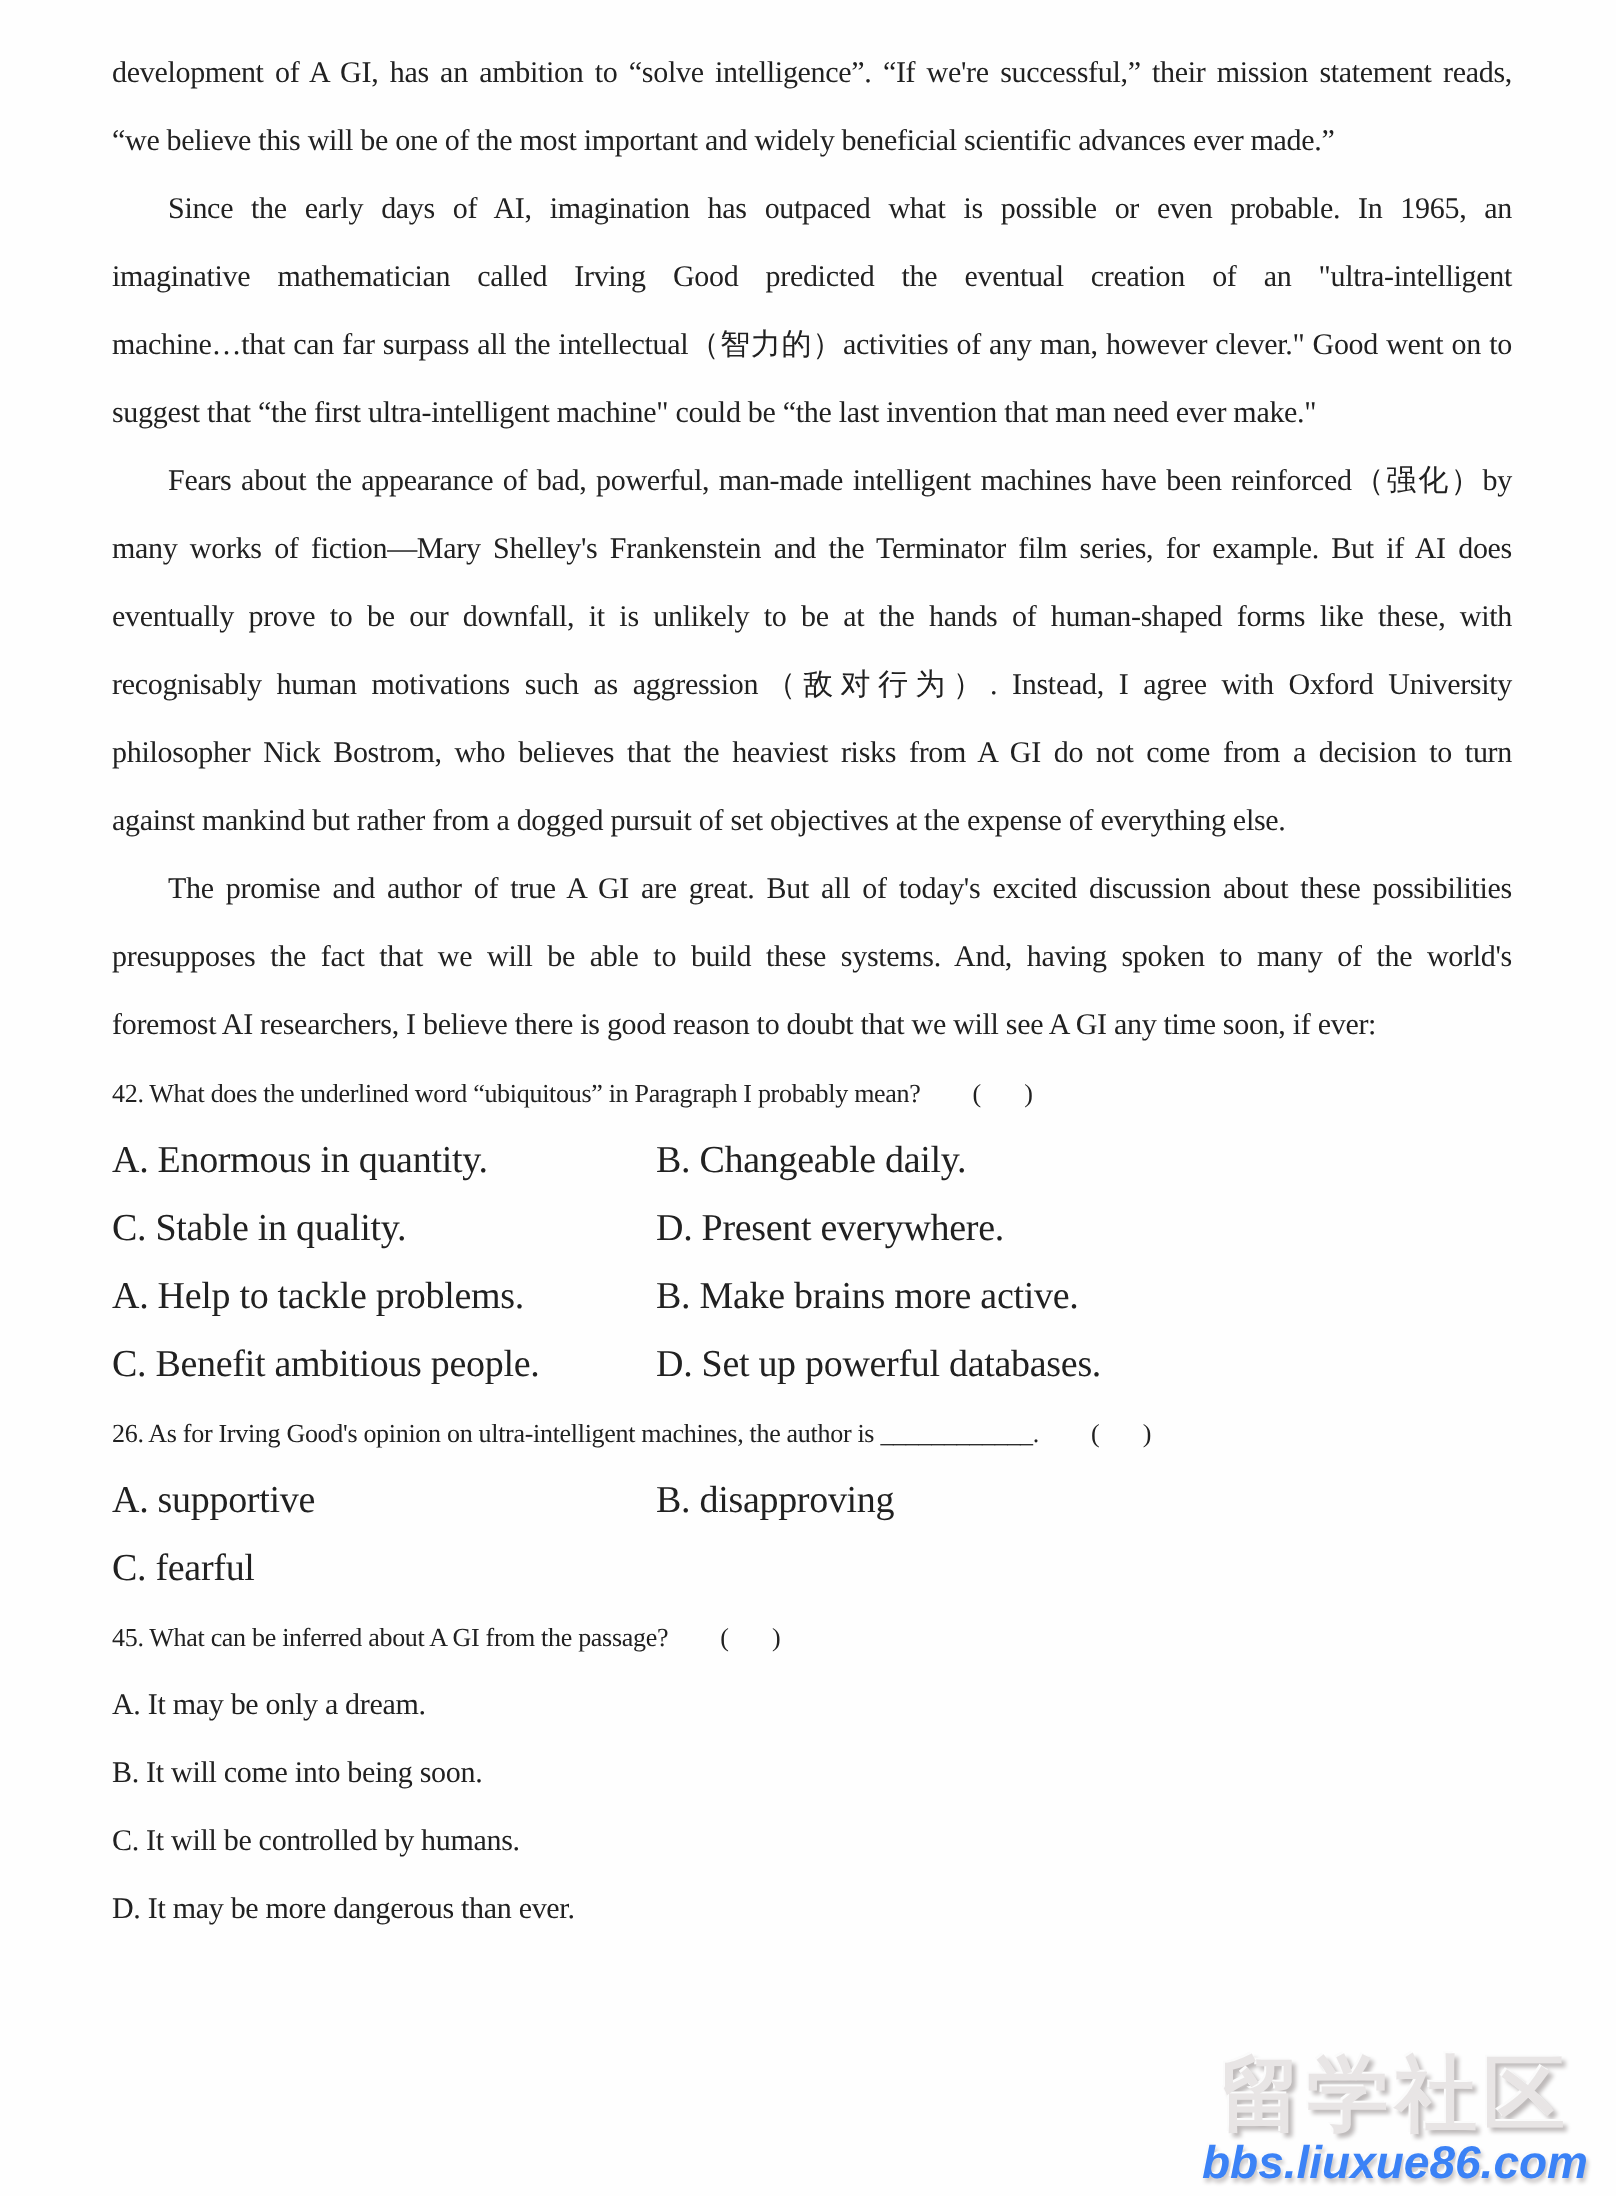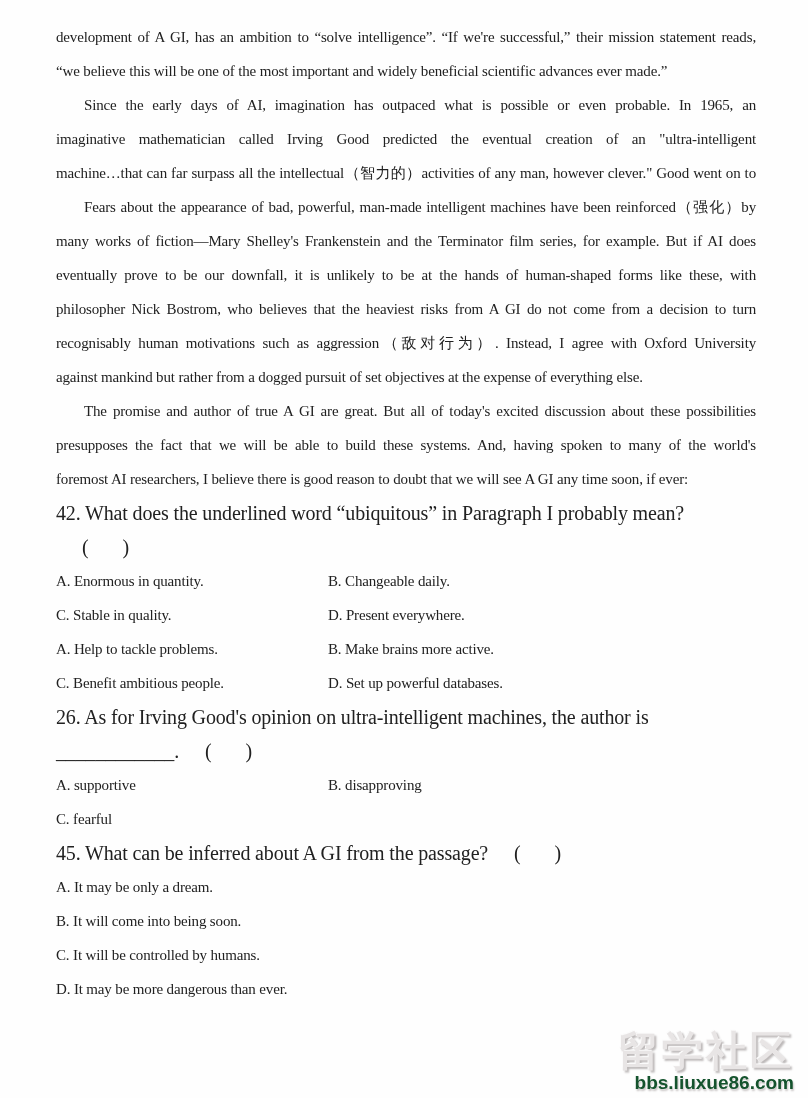--- a/index.html
+++ b/index.html
@@ -17,64 +17,66 @@
     width: 700px;
   }
   .ln {
     line-height: 34px;
     font-size: 15px;
     letter-spacing: -0.15px;
     white-space: normal;
   }
   .j { text-align: justify; text-align-last: justify; }
   .ind { text-indent: 28px; }
-  .qstem { line-height: 34px; font-size: 20px; letter-spacing: -0.15px; }
+  .qstem { line-height: 34px; font-size: 13px; letter-spacing: -0.15px; }
   .bracket { margin-left: 26px; white-space: pre; }
-  .optrow { display: flex; line-height: 34px; font-size: 15px; letter-spacing: -0.15px; }
+  .optrow { display: flex; line-height: 34px; font-size: 19px; letter-spacing: -0.15px; }
   .optrow .col-a { width: 272px; flex: 0 0 272px; }
   .optrow .col-b { flex: 1; }
   .watermark {
     position: absolute;
     right: 14px; bottom: 4px;
     text-align: right;
     font-family: "Liberation Sans", "DejaVu Sans", sans-serif;
     font-weight: bold;
     user-select: none;
   }
   .wm-title {
     font-size: 41px;
     line-height: 1.05;
     letter-spacing: 3px;
     color: #e8e5e5;
     text-shadow: -1px -1px 0 #fbfbfb, 2px 2px 2px #bdb9b9;
     text-align: center;
   }
   .wm-site {
-    font-size: 19px;
+    font-size: 23px;
     line-height: 1.1;
-    color: #14532d;
+    color: #3b82f6;
     text-shadow: -1px -1px 0 #fbfbfb, 1px 2px 2px #c6c2c2;
+    font-style: italic;
   }
 </style>
 </head>
 <body>
 
 <div class="content">
 
   <div>
     <div class="ln j">development of A GI, has an ambition to “solve intelligence”. “If we're successful,” their mission statement reads,</div>
     <div class="ln">“we believe this will be one of the most important and widely beneficial scientific advances ever made.”</div>
     <div class="ln j ind">Since the early days of AI, imagination has outpaced what is possible or even probable. In 1965, an</div>
     <div class="ln j">imaginative mathematician called Irving Good predicted the eventual creation of an "ultra-intelligent</div>
     <div class="ln j">machine…that can far surpass all the intellectual（智力的）activities of any man, however clever." Good went on to</div>
+    <div class="ln">suggest that “the first ultra-intelligent machine" could be “the last invention that man need ever make."</div>
     <div class="ln j ind">Fears about the appearance of bad, powerful, man-made intelligent machines have been reinforced（强化）by</div>
     <div class="ln j">many works of fiction—Mary Shelley's Frankenstein and the Terminator film series, for example. But if AI does</div>
     <div class="ln j">eventually prove to be our downfall, it is unlikely to be at the hands of human-shaped forms like these, with</div>
+    <div class="ln j">recognisably human motivations such as aggression（敌对行为）. Instead, I agree with Oxford University</div>
     <div class="ln j">philosopher Nick Bostrom, who believes that the heaviest risks from A GI do not come from a decision to turn</div>
-    <div class="ln j">recognisably human motivations such as aggression（敌对行为）. Instead, I agree with Oxford University</div>
     <div class="ln">against mankind but rather from a dogged pursuit of set objectives at the expense of everything else.</div>
     <div class="ln j ind">The promise and author of true A GI are great. But all of today's excited discussion about these possibilities</div>
     <div class="ln j">presupposes the fact that we will be able to build these systems. And, having spoken to many of the world's</div>
     <div class="ln">foremost AI researchers, I believe there is good reason to doubt that we will see A GI any time soon, if ever:</div>
   </div>
 
   <div>
     <div class="qstem">
       <span>42. What does the underlined word “ubiquitous” in Paragraph I probably mean?</span><span class="bracket">(&nbsp;&nbsp;&nbsp;&nbsp;&nbsp;&nbsp;&nbsp;)</span>
     </div>

